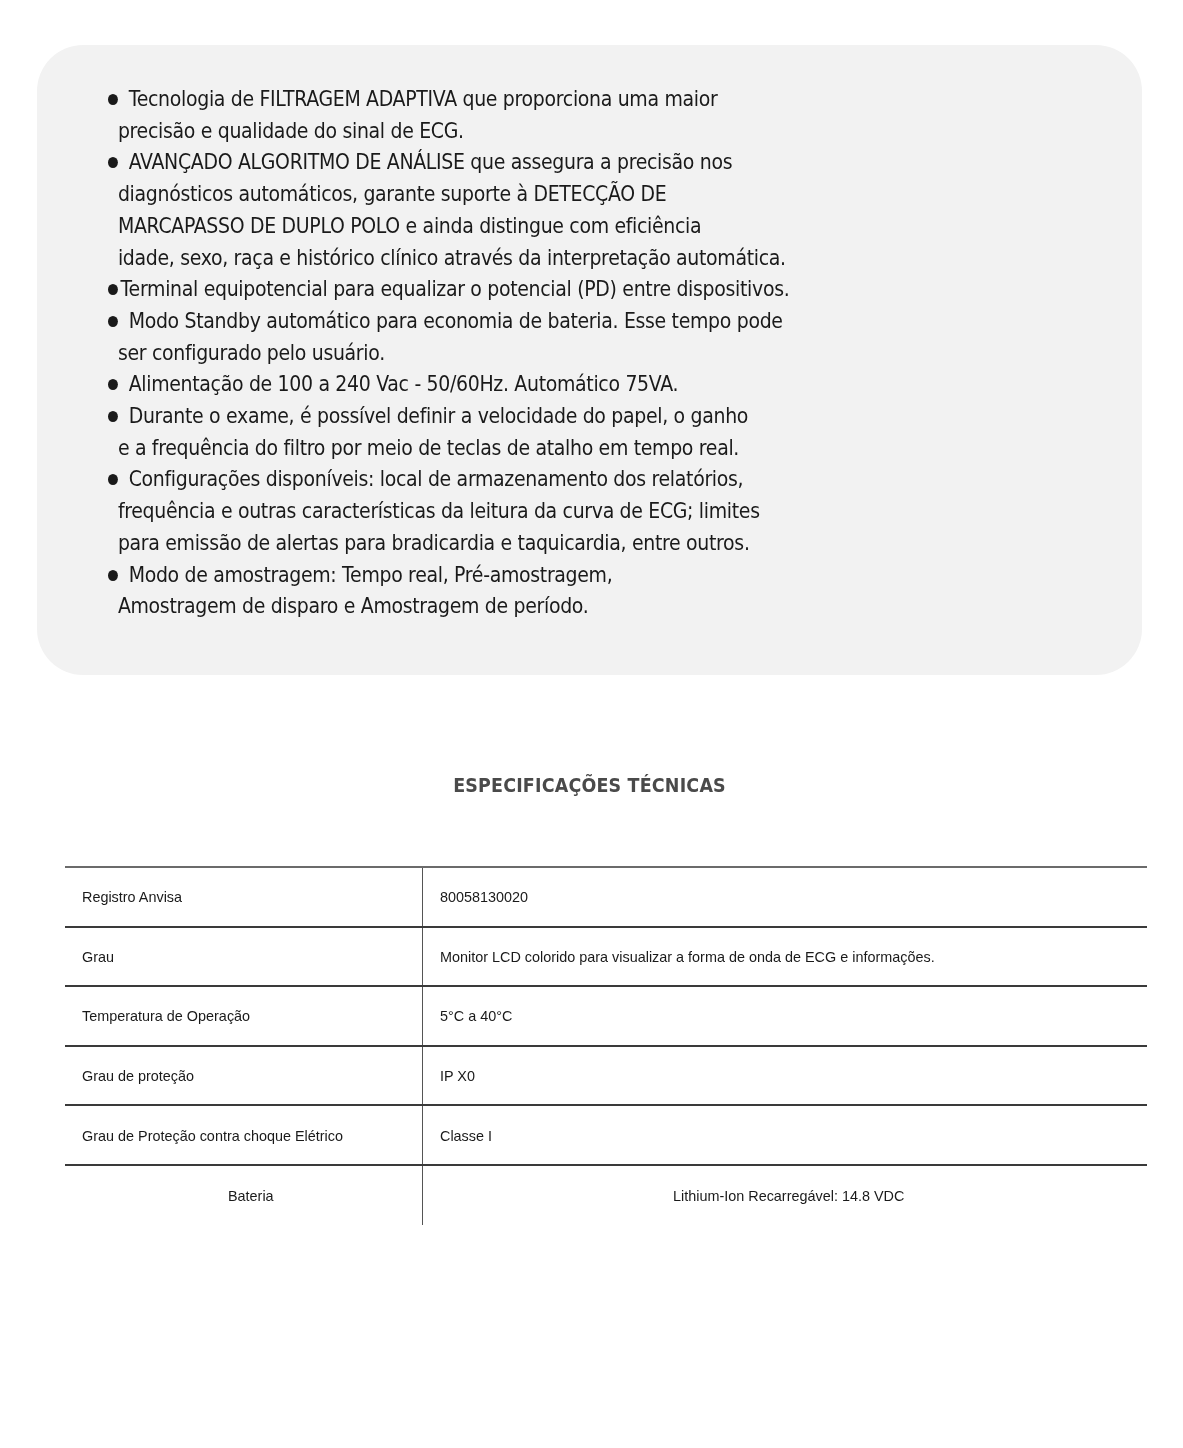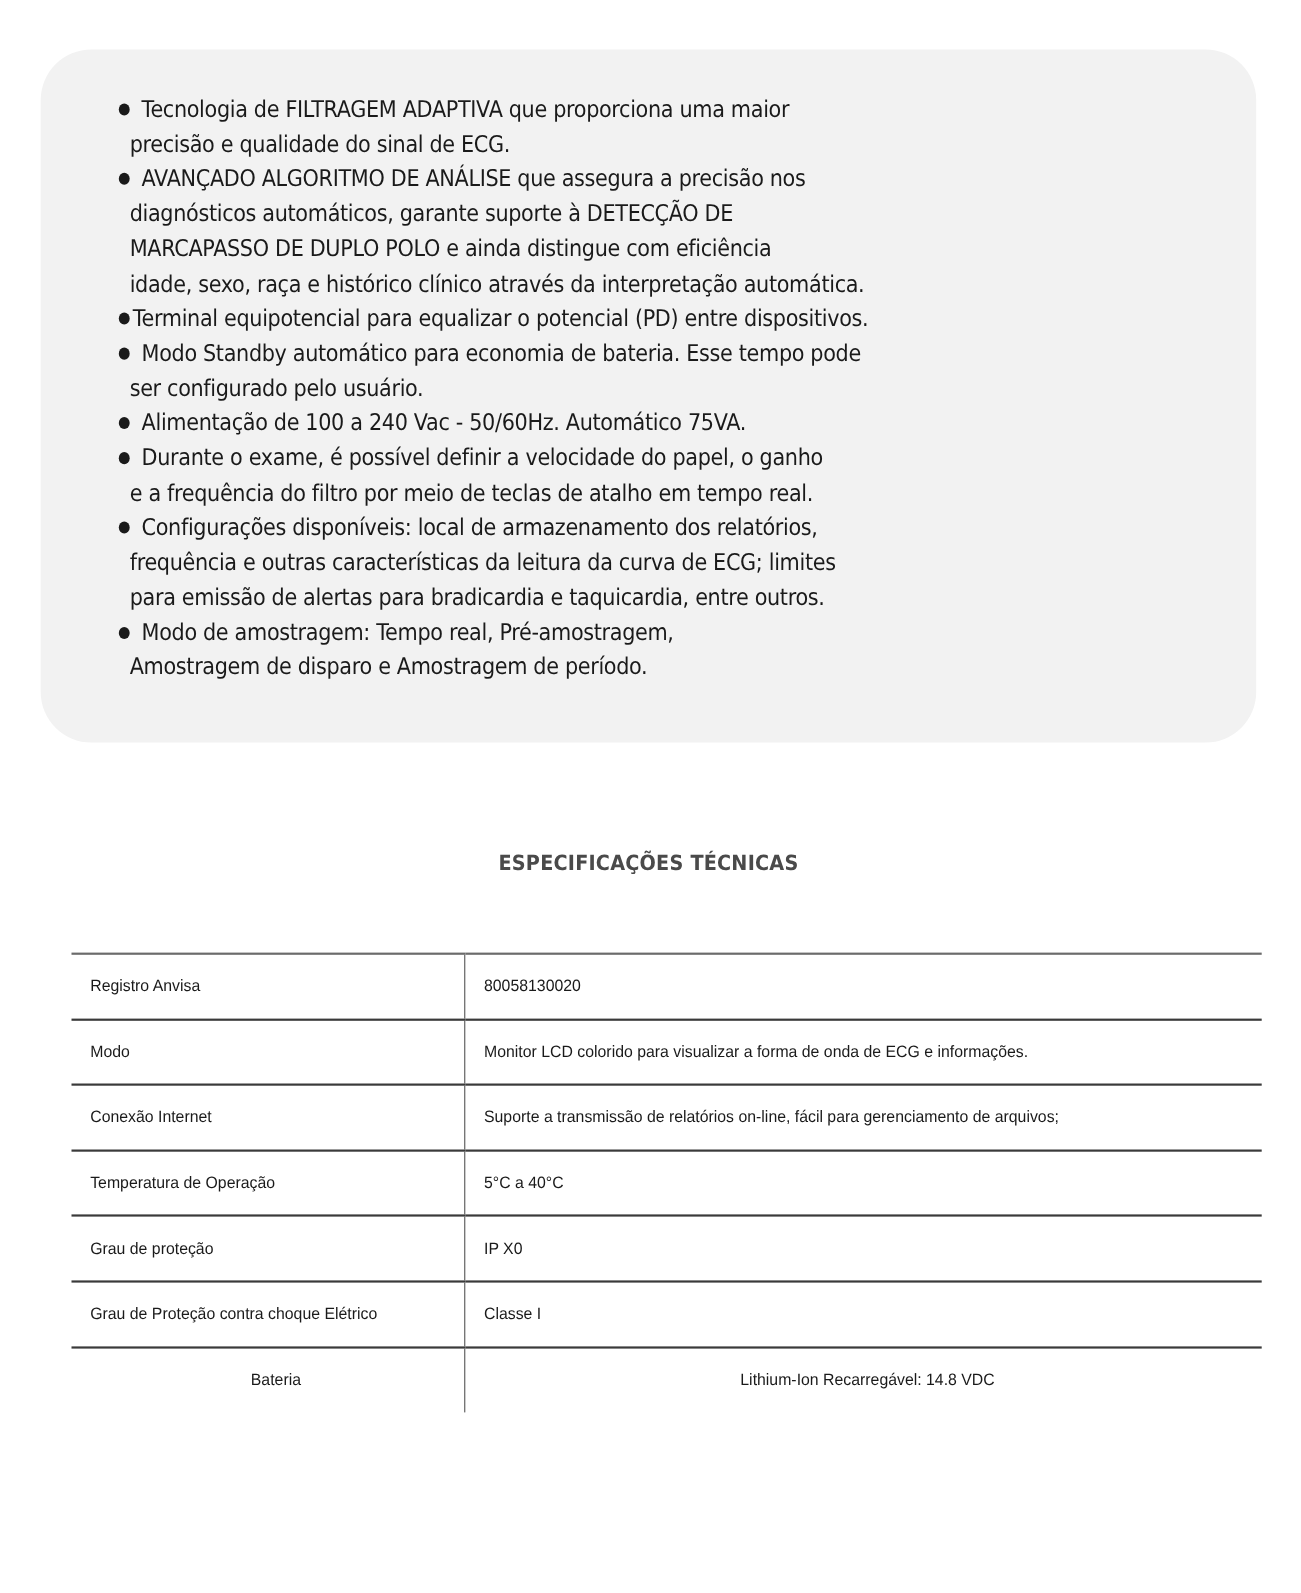--- a/index.html
+++ b/index.html
@@ -158,26 +158,22 @@
 
 <h2 class="spec-title">ESPECIFICAÇÕES TÉCNICAS</h2>
 
 <table class="spec-table">
   <tbody>
     <tr class="first">
       <td class="label-cell"><span class="cell-text">Registro Anvisa</span></td>
       <td class="value-cell"><span class="cell-text">80058130020</span></td>
     </tr>
     <tr>
-      <td class="label-cell"><span class="cell-text">Modo</span></td>
+      <td class="label-cell"><span class="cell-text">Grau</span></td>
       <td class="value-cell"><span class="cell-text">Monitor LCD colorido para visualizar a forma de onda de ECG e informações.</span></td>
-    </tr>
-    <tr>
-      <td class="label-cell"><span class="cell-text">Conexão Internet</span></td>
-      <td class="value-cell"><span class="cell-text">Suporte a transmissão de relatórios on-line, fácil para gerenciamento de arquivos;</span></td>
     </tr>
     <tr>
       <td class="label-cell"><span class="cell-text">Temperatura de Operação</span></td>
       <td class="value-cell"><span class="cell-text">5°C a 40°C</span></td>
     </tr>
     <tr>
       <td class="label-cell"><span class="cell-text">Grau de proteção</span></td>
       <td class="value-cell"><span class="cell-text">IP X0</span></td>
     </tr>
     <tr>

